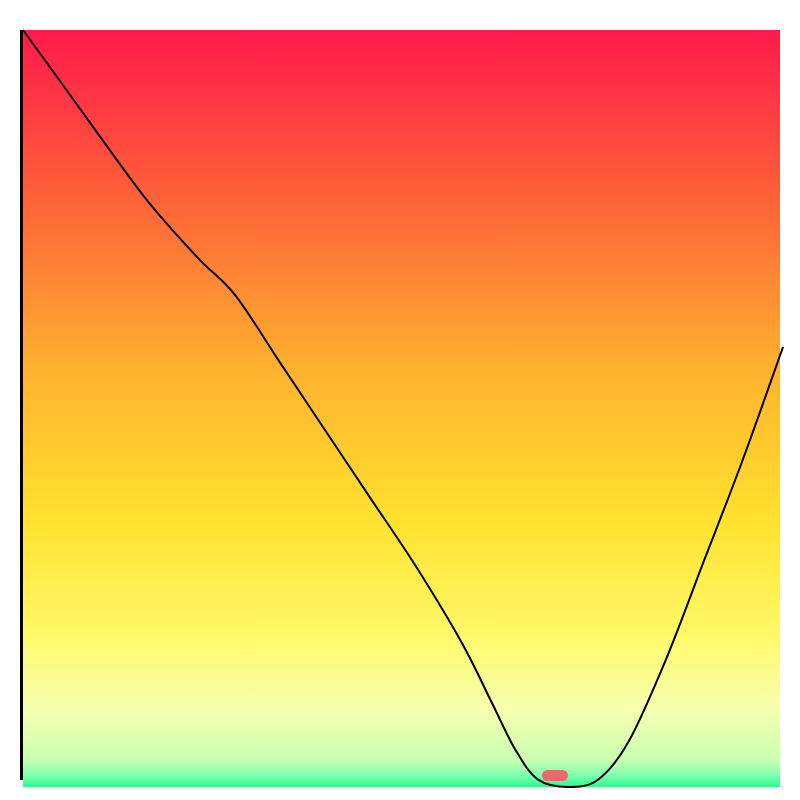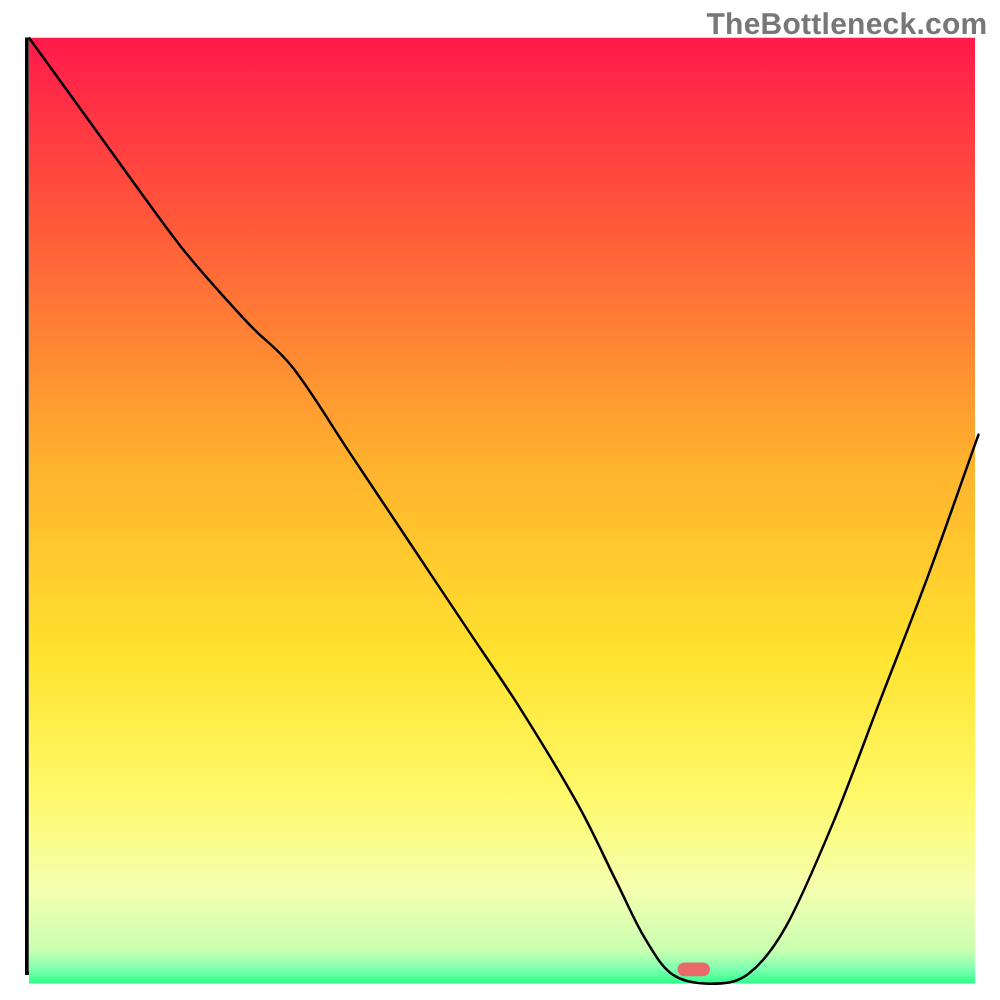--- a/index.html
+++ b/index.html
@@ -36,21 +36,20 @@
   }
   .marker {
     position: absolute;
     border-radius: 999px;
   }
 </style>
 </head>
 <body>
 
 <div class="wrap">
-  <div class="watermark">TheBottleneck.com</div>
   <div class="plot">
     <svg class="gradient" viewBox="0 0 100 100" preserveAspectRatio="none">
       <defs>
         <linearGradient id="bg" x1="0" y1="0" x2="0" y2="1">
             <stop offset="0.00%" stop-color="#ff1a4b"></stop>
             <stop offset="20.00%" stop-color="#ff5a3a"></stop>
             <stop offset="45.00%" stop-color="#ffb22e"></stop>
             <stop offset="65.00%" stop-color="#ffe22e"></stop>
             <stop offset="80.00%" stop-color="#fff96a"></stop>
             <stop offset="90.00%" stop-color="#f5ffb0"></stop>

